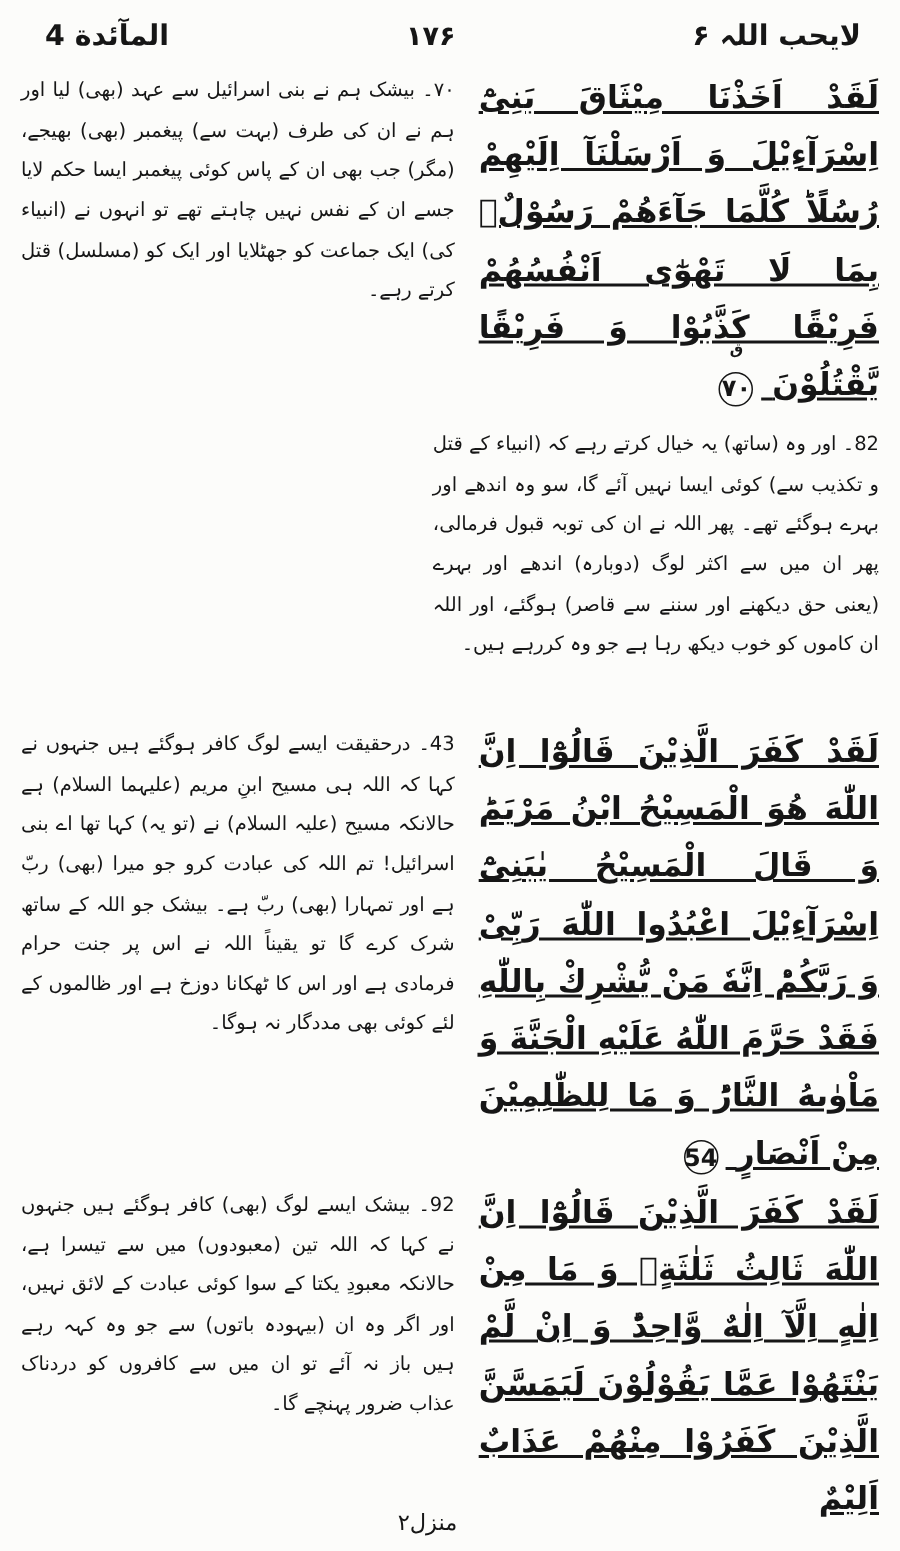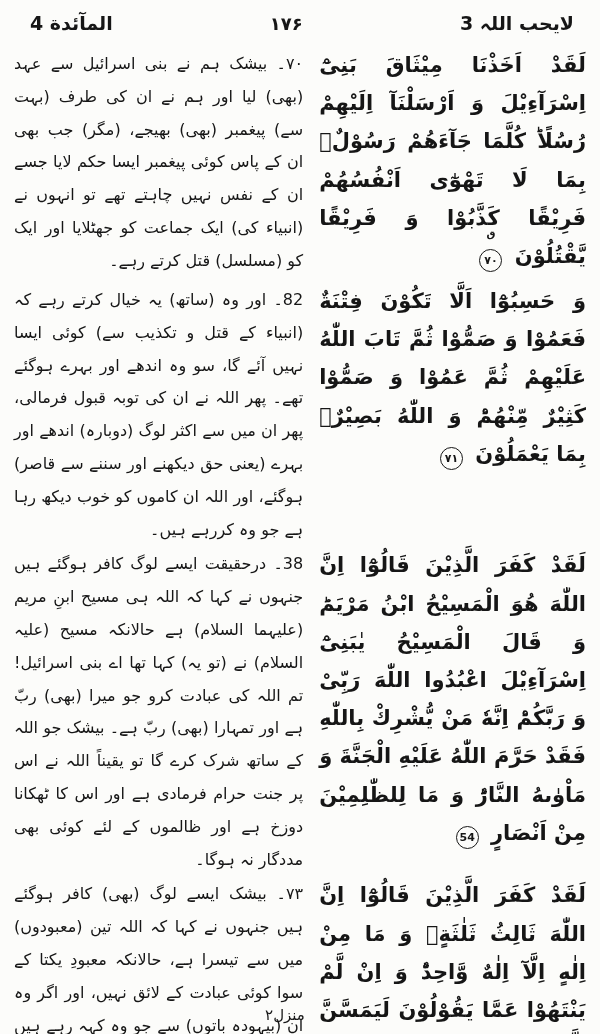--- a/index.html
+++ b/index.html
@@ -39,24 +39,25 @@
   .row-71 { min-height: 200px; }
   .row-72 { min-height: 282px; }
   .row-73 { min-height: 212px; }
   .arabic-cell {
     width: 48%;
     font-size: 21px;
     font-weight: bold;
     line-height: 1.82;
     text-align: justify;
     direction: rtl;
+    text-decoration: underline;
   }
   .urdu-cell {
     width: 52%;
-    font-size: 16px;
+    font-size: 13px;
     line-height: 2.05;
     text-align: justify;
     direction: rtl;
     padding-top: 2px;
   }
   .urdu-num { white-space: nowrap; }
   
   .ayah-end {
     position: relative;
     display: inline-block;
@@ -64,21 +65,21 @@
     vertical-align: middle;
   }
   .ayah-circle {
     display: inline-flex;
     align-items: center;
     justify-content: center;
     width: 23px; height: 23px;
     box-sizing: border-box;
     border: 1.7px solid #161616;
     border-radius: 50%;
-    font-size: 11px;
+    font-size: 16px;
     font-weight: bold;
     line-height: 1;
   }
   .waqf-sign {
     position: absolute;
     top: -13px;
     right: 7px;
     font-size: 10px;
     font-weight: bold;
   }
@@ -90,21 +91,21 @@
     text-align: center;
     font-size: 15px;
   }
 </style>
 </head>
 <body>
 
 <div class="page">
 
   <div class="header">
-    <span class="juz-label">لایحب اللہ 3</span>
+    <span class="juz-label">لایحب اللہ ۶</span>
     <span class="page-num">۱۷۶</span>
     <span class="surah-label">المآئدة 4</span>
   </div>
 
   <div class="content">
 
     <div class="section-row row-70">
       <div class="arabic-cell">
         <span>لَقَدْ اَخَذْنَا مِیْثَاقَ بَنِیْٓ اِسْرَآءِیْلَ وَ اَرْسَلْنَآ اِلَیْهِمْ رُسُلًاؕ كُلَّمَا جَآءَهُمْ رَسُوْلٌۢ بِمَا لَا تَهْوٰٓى اَنْفُسُهُمْ فَرِیْقًا كَذَّبُوْا وَ فَرِیْقًا یَّقْتُلُوْنَ</span>
         <span class="ayah-end">
@@ -112,54 +113,47 @@
           <span class="ayah-circle">۷۰</span>
         </span>
       </div>
       <div class="urdu-cell">
         <span class="urdu-num">۷۰۔</span>
         <span>بیشک ہم نے بنی اسرائیل سے عہد (بھی) لیا اور ہم نے ان کی طرف (بہت سے) پیغمبر (بھی) بھیجے، (مگر) جب بھی ان کے پاس کوئی پیغمبر ایسا حکم لایا جسے ان کے نفس نہیں چاہتے تھے تو انہوں نے (انبیاء کی) ایک جماعت کو جھٹلایا اور ایک کو (مسلسل) قتل کرتے رہے۔</span>
       </div>
     </div>
 
     <div class="section-row row-71">
-      <div class="arabic-cell">
-        <span>وَ حَسِبُوْٓا اَلَّا تَكُوْنَ فِتْنَةٌ فَعَمُوْا وَ صَمُّوْا ثُمَّ تَابَ اللّٰهُ عَلَیْهِمْ ثُمَّ عَمُوْا وَ صَمُّوْا كَثِیْرٌ مِّنْهُمْؕ وَ اللّٰهُ بَصِیْرٌۢ بِمَا یَعْمَلُوْنَ</span>
-        <span class="ayah-end">
-          <span class="waqf-sign"></span>
-          <span class="ayah-circle">۷۱</span>
-        </span>
-      </div>
       <div class="urdu-cell">
         <span class="urdu-num">82۔</span>
         <span>اور وہ (ساتھ) یہ خیال کرتے رہے کہ (انبیاء کے قتل و تکذیب سے) کوئی ایسا نہیں آئے گا، سو وہ اندھے اور بہرے ہوگئے تھے۔ پھر اللہ نے ان کی توبہ قبول فرمالی، پھر ان میں سے اکثر لوگ (دوبارہ) اندھے اور بہرے (یعنی حق دیکھنے اور سننے سے قاصر) ہوگئے، اور اللہ ان کاموں کو خوب دیکھ رہا ہے جو وہ کررہے ہیں۔</span>
       </div>
     </div>
 
     <div class="section-row row-72">
       <div class="arabic-cell">
         <span>لَقَدْ كَفَرَ الَّذِیْنَ قَالُوْٓا اِنَّ اللّٰهَ هُوَ الْمَسِیْحُ ابْنُ مَرْیَمَؕ وَ قَالَ الْمَسِیْحُ یٰبَنِیْٓ اِسْرَآءِیْلَ اعْبُدُوا اللّٰهَ رَبِّیْ وَ رَبَّكُمْؕ اِنَّهٗ مَنْ یُّشْرِكْ بِاللّٰهِ فَقَدْ حَرَّمَ اللّٰهُ عَلَیْهِ الْجَنَّةَ وَ مَاْوٰىهُ النَّارُؕ وَ مَا لِلظّٰلِمِیْنَ مِنْ اَنْصَارٍ</span>
         <span class="ayah-end">
           <span class="waqf-sign"></span>
           <span class="ayah-circle">54</span>
         </span>
       </div>
       <div class="urdu-cell">
-        <span class="urdu-num">38۔</span>
+        <span class="urdu-num">43۔</span>
         <span>درحقیقت ایسے لوگ کافر ہوگئے ہیں جنہوں نے کہا کہ اللہ ہی مسیح ابنِ مریم (علیہما السلام) ہے حالانکہ مسیح (علیہ السلام) نے (تو یہ) کہا تھا اے بنی اسرائیل! تم اللہ کی عبادت کرو جو میرا (بھی) ربّ ہے اور تمہارا (بھی) ربّ ہے۔ بیشک جو اللہ کے ساتھ شرک کرے گا تو یقیناً اللہ نے اس پر جنت حرام فرمادی ہے اور اس کا ٹھکانا دوزخ ہے اور ظالموں کے لئے کوئی بھی مددگار نہ ہوگا۔</span>
       </div>
     </div>
 
     <div class="section-row row-73">
       <div class="arabic-cell">
         <span>لَقَدْ كَفَرَ الَّذِیْنَ قَالُوْٓا اِنَّ اللّٰهَ ثَالِثُ ثَلٰثَةٍۘ وَ مَا مِنْ اِلٰهٍ اِلَّآ اِلٰهٌ وَّاحِدٌؕ وَ اِنْ لَّمْ یَنْتَهُوْا عَمَّا یَقُوْلُوْنَ لَیَمَسَّنَّ الَّذِیْنَ كَفَرُوْا مِنْهُمْ عَذَابٌ اَلِیْمٌ</span>
         
       </div>
       <div class="urdu-cell">
-        <span class="urdu-num">۷۳۔</span>
+        <span class="urdu-num">92۔</span>
         <span>بیشک ایسے لوگ (بھی) کافر ہوگئے ہیں جنہوں نے کہا کہ اللہ تین (معبودوں) میں سے تیسرا ہے، حالانکہ معبودِ یکتا کے سوا کوئی عبادت کے لائق نہیں، اور اگر وہ ان (بیہودہ باتوں) سے جو وہ کہہ رہے ہیں باز نہ آئے تو ان میں سے کافروں کو دردناک عذاب ضرور پہنچے گا۔</span>
       </div>
     </div>
 
   </div>
 
   <div class="footer">
     <span>منزل۲</span>
   </div>
 

